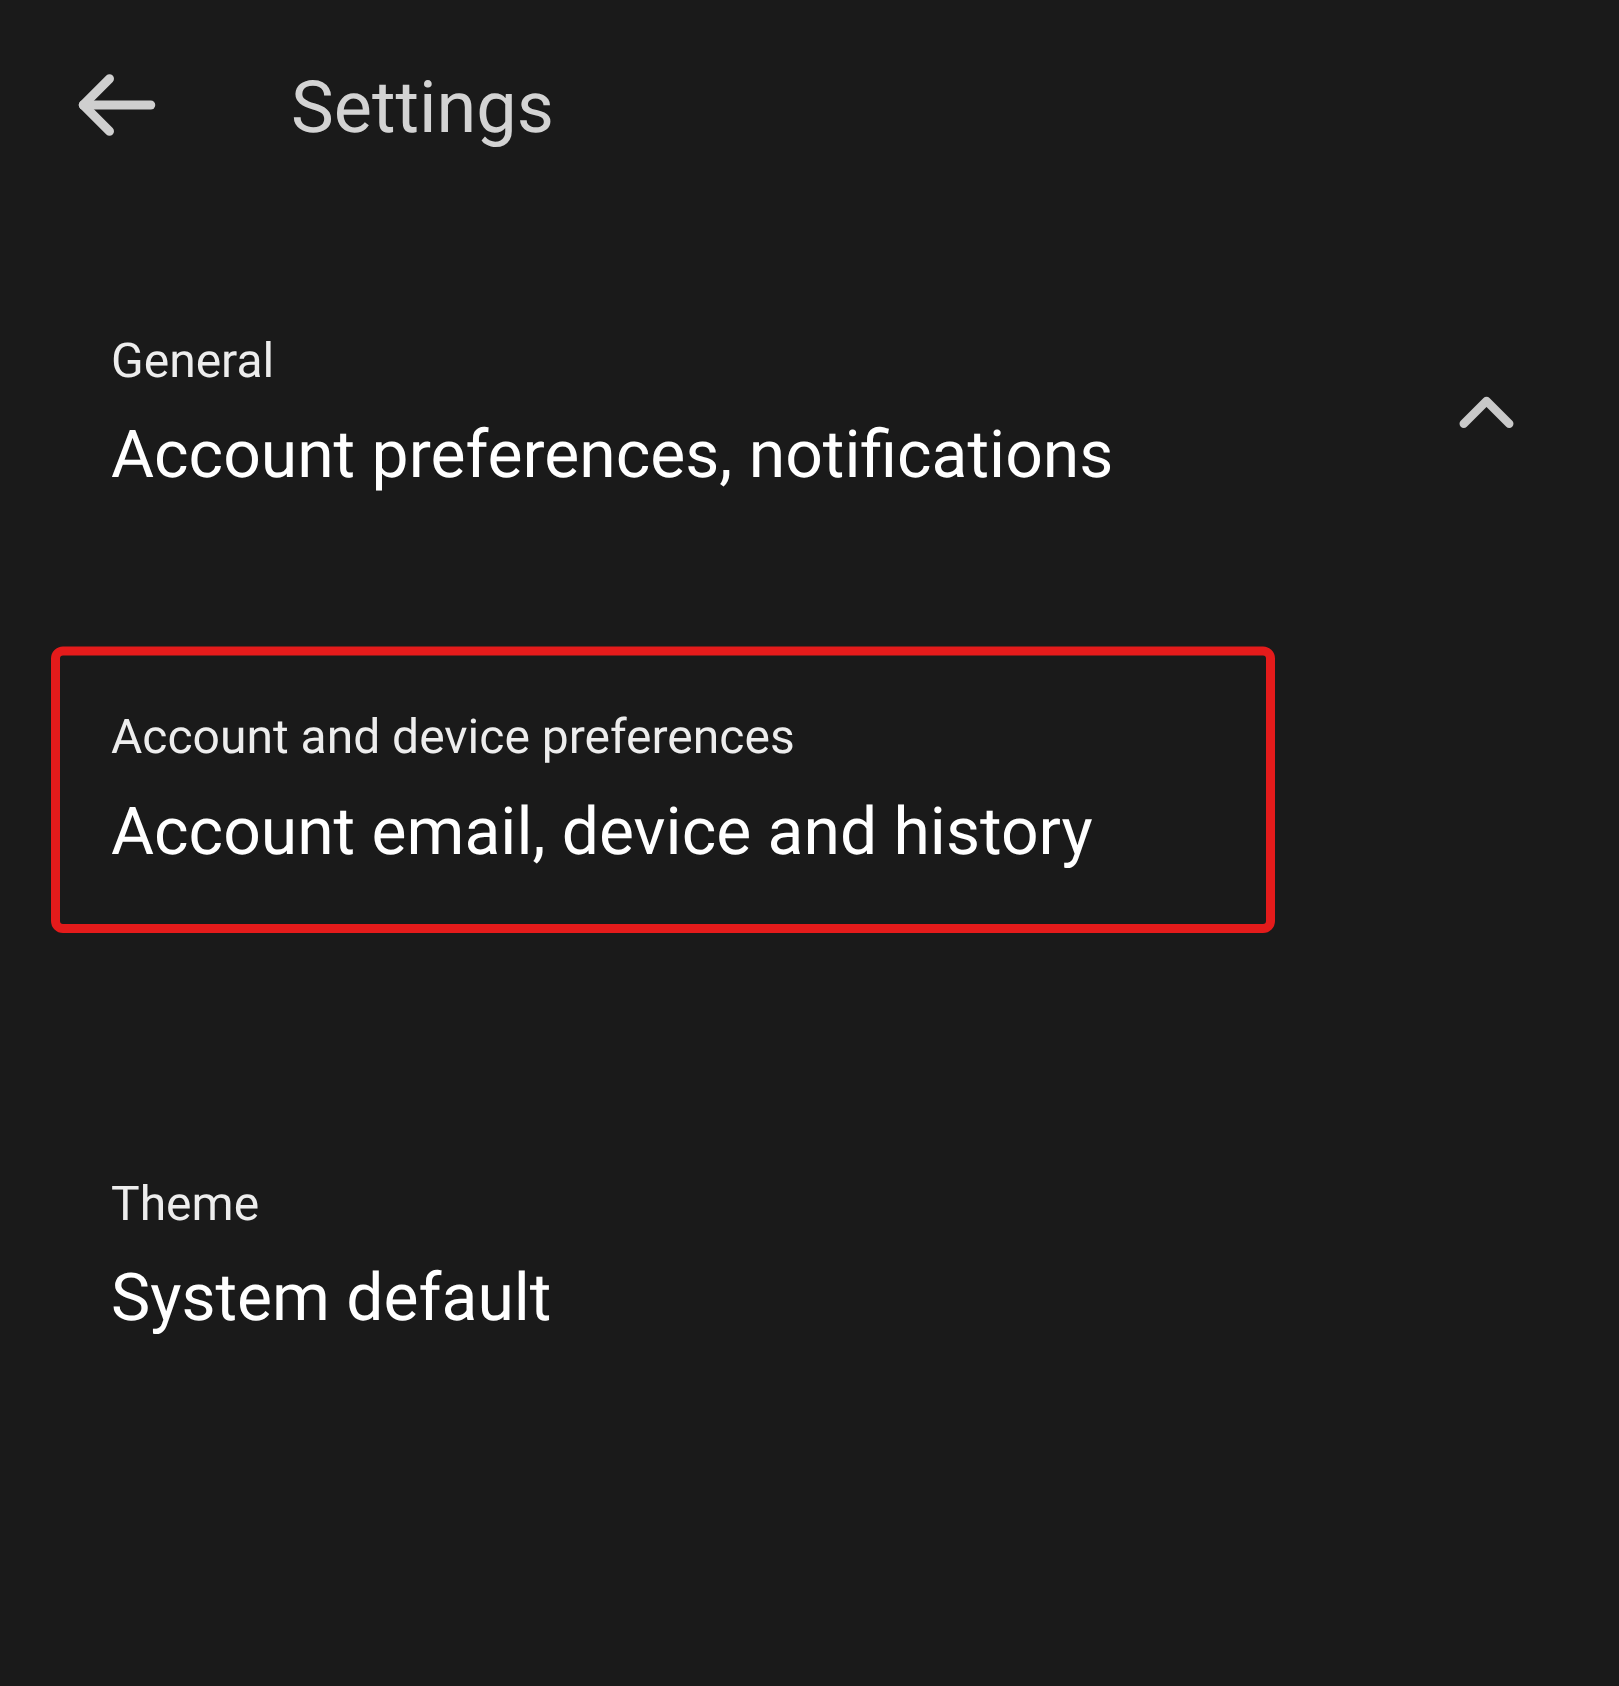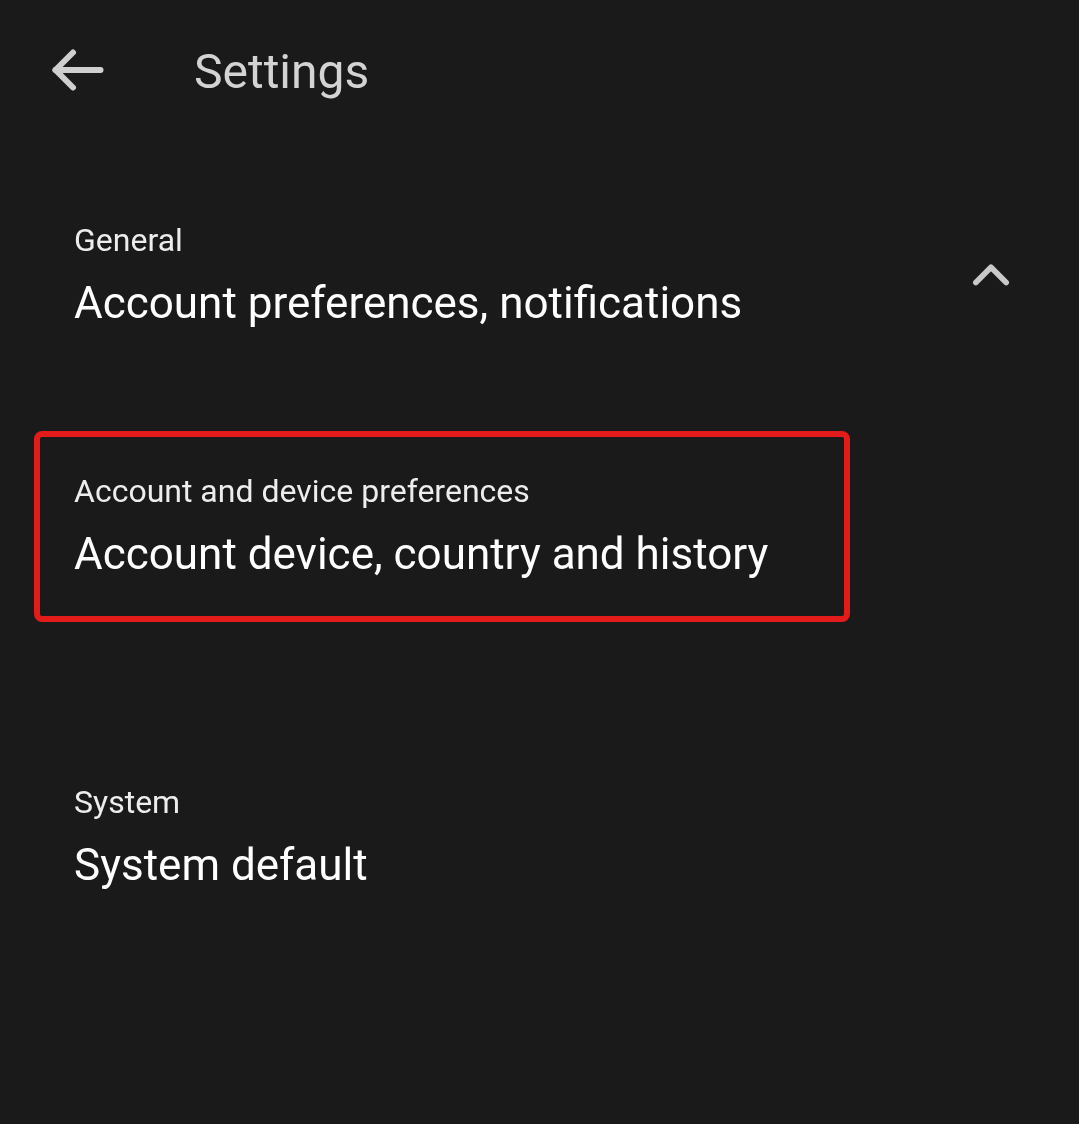--- a/index.html
+++ b/index.html
@@ -91,26 +91,26 @@
       <svg viewBox="0 0 24 24" fill="none" stroke="#c9c9c9" stroke-width="2.6" stroke-linecap="round" stroke-linejoin="round">
         <polyline points="5 15 12 8 19 15"></polyline>
       </svg>
     </div>
   </div>
 
   <div class="section-gap"></div>
 
   <div class="section-row highlighted">
     <div class="row-title">Account and device preferences</div>
-    <div class="row-sub">Account device, country and history</div>
+    <div class="row-sub">Account email, device and history</div>
   </div>
 
   <div class="section-gap"></div>
 
 
   <div class="section-gap"></div>
 
   <div class="section-row">
-    <div class="row-title">System</div>
+    <div class="row-title">Theme</div>
     <div class="row-sub">System default</div>
   </div>
 
 </div>
 
 </body></html>

